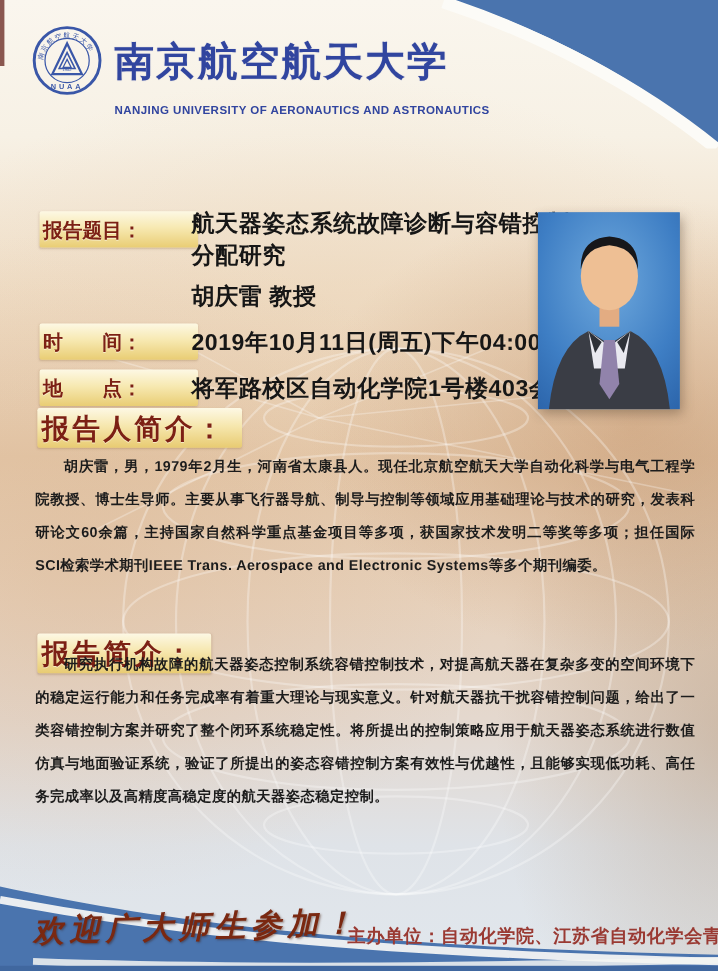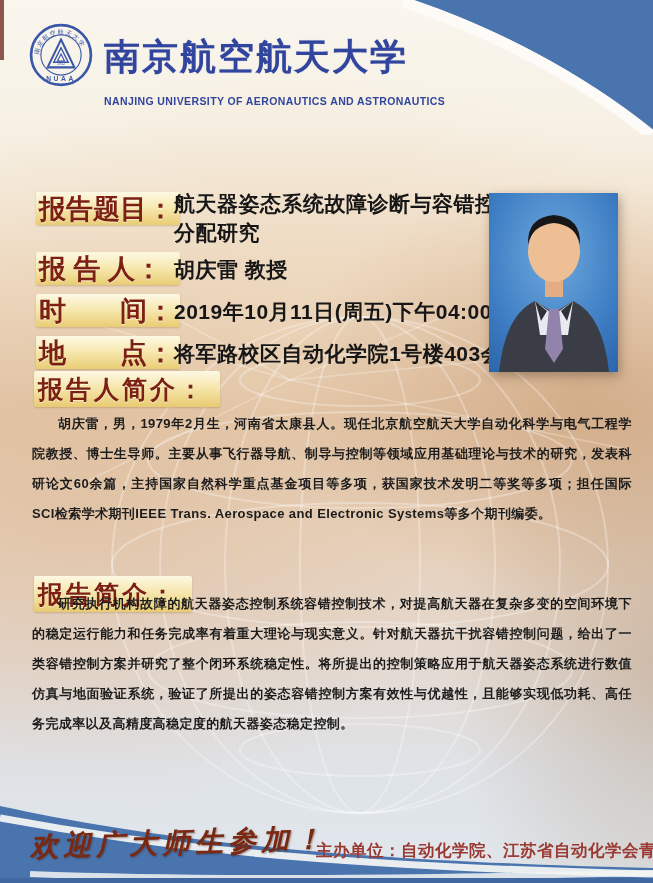--- a/index.html
+++ b/index.html
@@ -43,21 +43,21 @@
       2px 0 0 #fff,-2px 0 0 #fff,0 2px 0 #fff,0 -2px 0 #fff,
       2px 2px 0 #fff,-2px -2px 0 #fff,2px -2px 0 #fff,-2px 2px 0 #fff,
       5px 6px 8px rgba(80,40,20,.35);
   }
   
   .label-bar{
     position:absolute;left:36px;width:144px;height:33px;
     display:flex;align-items:center;padding-left:3px;box-sizing:border-box;
     background:linear-gradient(180deg,#fdf8e4 0%,#f7e9b2 45%,#e9cd74 100%);
     border-radius:2px;
-    color:#7c2014;font-weight:bold;font-size:27px;white-space:pre;
+    color:#7c2014;font-weight:bold;font-size:18px;white-space:pre;
     text-shadow:0 1px 0 rgba(255,255,255,.5);
     box-shadow:0 1px 2px rgba(120,80,30,.25);
   }
   .field-value{
     position:absolute;left:174px;color:#161616;font-weight:600;
     font-size:21px;line-height:29px;letter-spacing:.5px;white-space:nowrap;
   }
   .field-value.wrap{white-space:normal;width:348px;}
   .bar-r1{top:192px;} .val-r1{top:189px;}
   .bar-r2{top:252px;} .val-r2{top:255px;}
@@ -164,21 +164,20 @@
     <div>
       <div class="univ-cn">南京航空航天大学</div>
       <div class="univ-en">NANJING UNIVERSITY OF AERONAUTICS AND ASTRONAUTICS</div>
     </div>
   </header>
 
 
   <div class="label-bar bar-r1">报告题目：</div>
   <div class="field-value wrap val-r1">航天器姿态系统故障诊断与容错控制分配研究</div>
 
-  <div class="label-bar bar-r2">报 告 人：</div>
   <div class="field-value val-r2">胡庆雷 教授</div>
 
   <div class="label-bar bar-r3">时　　间：</div>
   <div class="field-value val-r3">2019年10月11日(周五)下午04:00</div>
 
   <div class="label-bar bar-r4">地　　点：</div>
   <div class="field-value val-r4">将军路校区自动化学院1号楼403会议室</div>
 
   <div class="photo">
     <svg width="129" height="179" viewBox="0 0 129 179">

